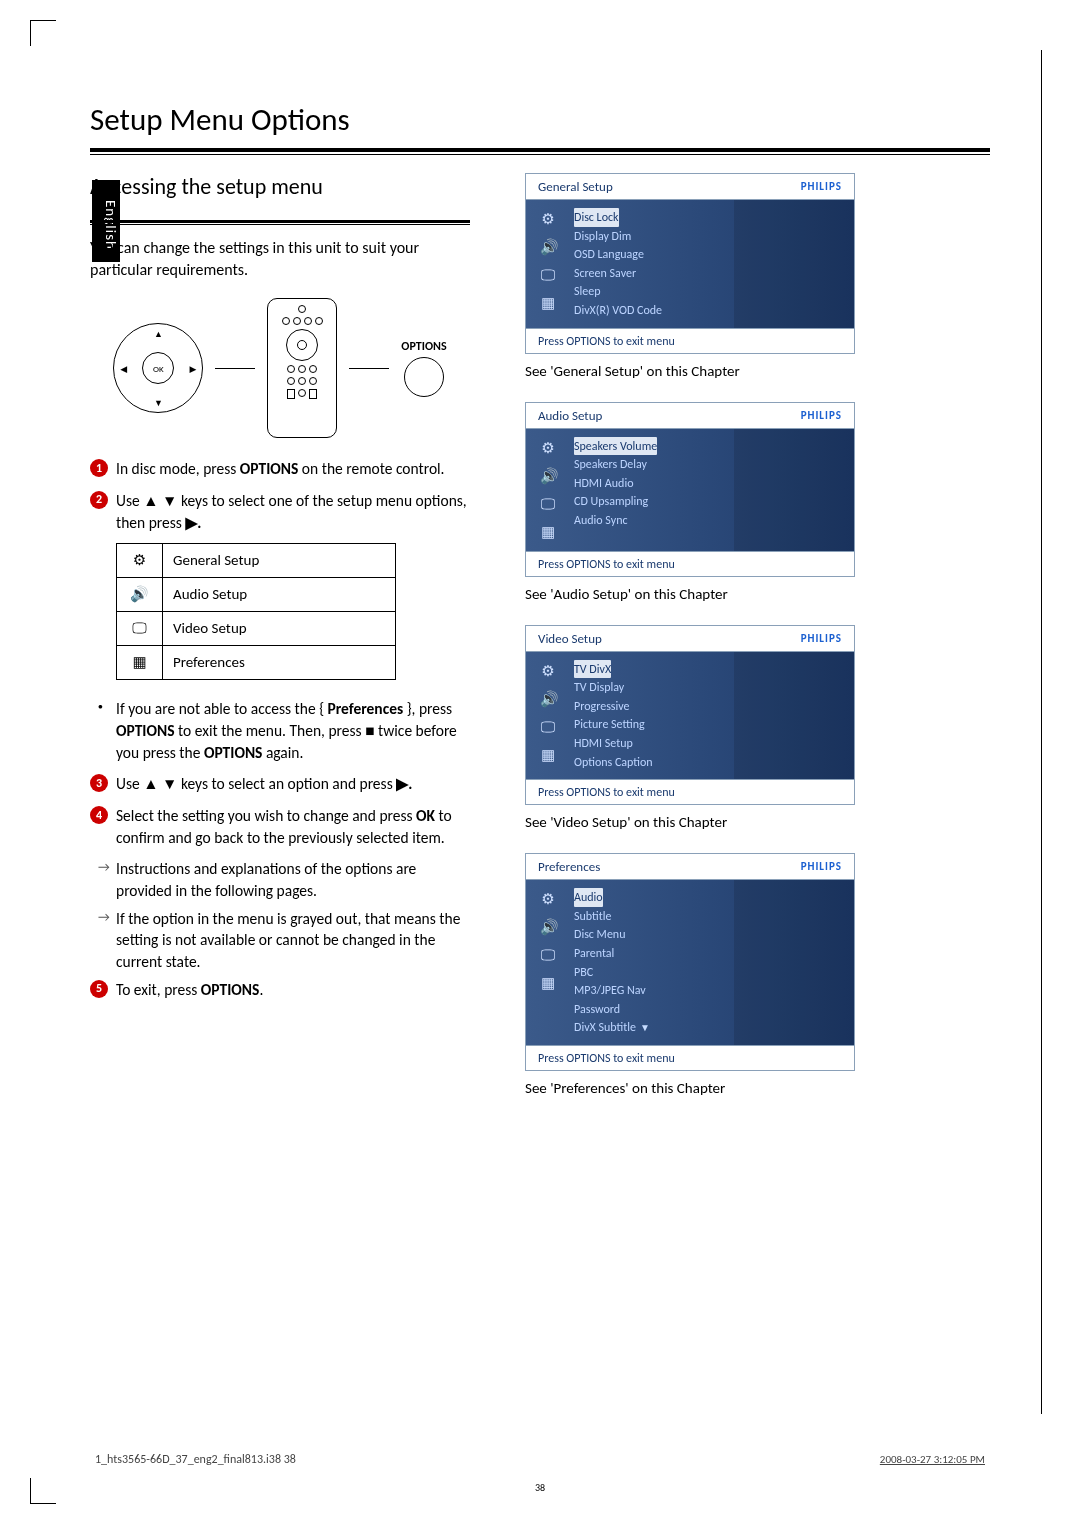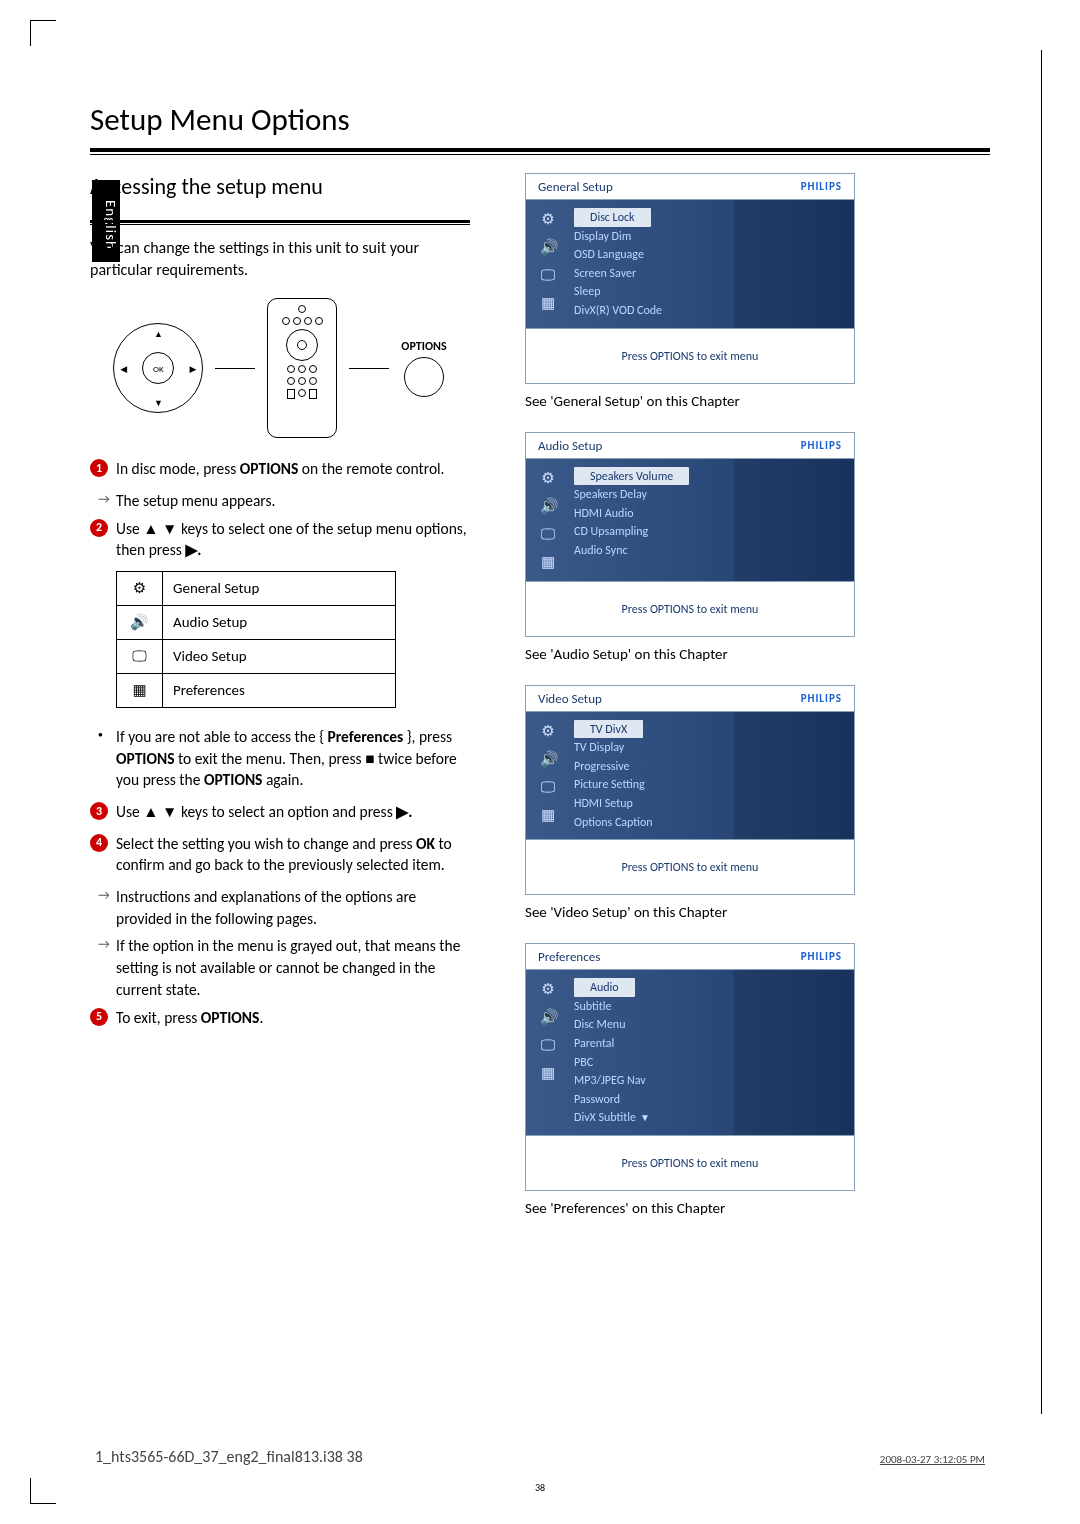--- a/index.html
+++ b/index.html
@@ -164,36 +164,35 @@
     font-size: 15px;
   }
   .ms-list {
     flex: 1;
     padding: 8px 0 8px 4px;
     color: #bcd4ff;
     font-size: 12px;
     line-height: 1.55;
     position: relative;
   }
-  .ms-list .hl { background: #dfe7f3; color: #1a3a6e; display:inline-block; padding: 0 16px; border-radius:1px;}
+  .ms-list .hl { background: #dfe7f3; color: #1a3a6e; display:inline-block; padding: 0 0; border-radius:1px;}
   .ms-list .arrow-down { color: #c7dcff; font-size: 10px; margin-left: 4px;}
   .ms-right { width: 120px; background: rgba(0,0,0,0.12);}
   .ms-foot {
-    padding: 20px 12px;
+    padding: 5px 12px;
     border-top: 1px solid #8aa0b8;
     color: #1a3a6e;
     font-size: 12px;
-    text-align: center;
   }
   .see-line { font-size: 15px; margin-bottom: 22px; }
 
   .mini-icon { display:inline-block; width:16px; text-align:center; }
 
   .page-num { position: absolute; bottom: 30px; left: 50%; transform: translateX(-50%); font-size: 10px;}
-  .footer-left { position: absolute; bottom: 58px; left: 95px; font-size: 16px; color:#444;margin-top:44px;}
+  .footer-left { position: absolute; bottom: 58px; left: 95px; font-size: 12px; color:#444;margin-top:44px;}
   .footer-right { position: absolute; bottom: 58px; right: 95px; font-size: 11px; color:#444;text-decoration:underline;}
   .crop-tl, .crop-bl {
     position:absolute; width:26px; height:26px; border:0;
   }
   .crop-tl { top: 20px; left: 30px; border-top:1px solid #000; border-left:1px solid #000;}
   .crop-bl { bottom: 20px; left: 30px; border-bottom:1px solid #000; border-left:1px solid #000;}
   .side-rule { position:absolute; top:50px; right:38px; bottom:110px; border-right:1px solid #000;}
 </style>
 </head>
 <body>
@@ -258,21 +257,20 @@
           <div class="opt-circ"></div>
         </div>
       </div>
 
       <div class="steps">
 
         <div class="step">
           <span class="step-num">1</span>
           <span>In disc mode, press </span><b>OPTIONS</b><span> on the remote control.</span>
         </div>
-        <div class="bullet-line">The setup menu appears.</div>
 
         <div class="step">
           <span class="step-num">2</span>
           <span>Use </span><b>▲ ▼</b><span> keys to select one of the setup menu options, then press </span><b>▶.</b>
         </div>
 
         <table class="cat-table">
           <tbody id="cat-body">
               <tr>
                 <td class="icon-cell">⚙</td>

